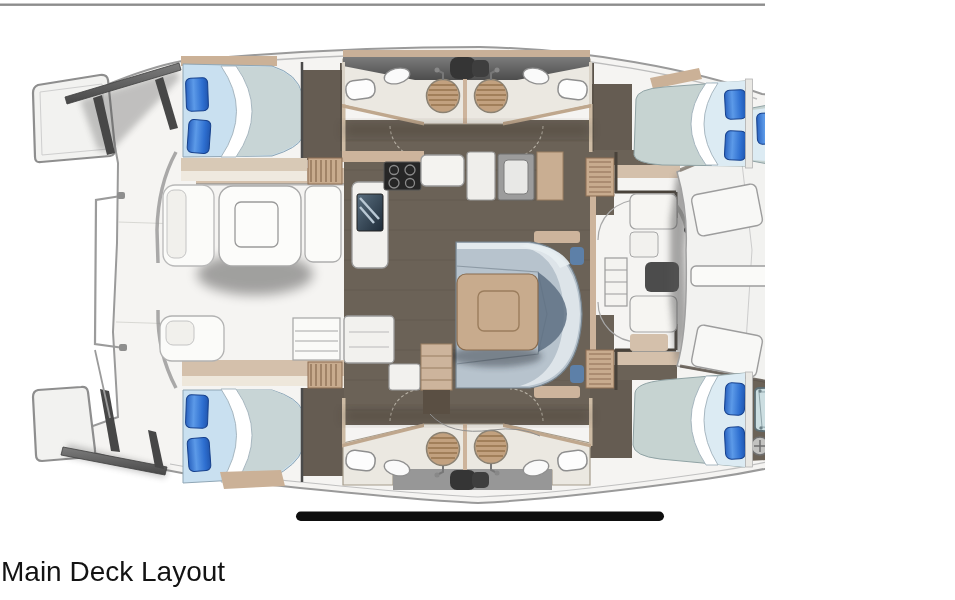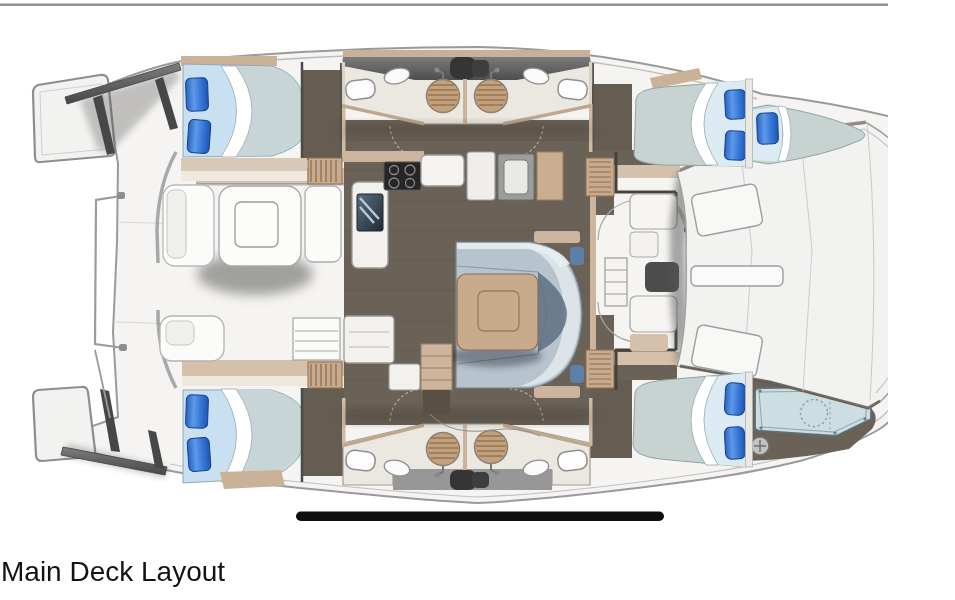--- a/index.html
+++ b/index.html
@@ -1,16 +1,16 @@
 <!DOCTYPE html>
 <html><head>
 <meta charset="utf-8">
 <style>
   html,body{margin:0;padding:0;background:#ffffff;}
-  .wrap{position:relative;width:888px;height:600px;overflow:hidden;background:#ffffff;
+  .wrap{position:relative;width:765px;height:600px;overflow:hidden;background:#ffffff;
         font-family:"Liberation Sans", sans-serif;}
   svg{position:absolute;left:0;top:0;filter:blur(0.35px);}
 </style>
 </head>
 <body>
 <div class="wrap">
 <svg width="955" height="600" viewBox="0 0 955 600">
 <defs>
   <linearGradient id="pill" x1="0" y1="0" x2="1" y2="0">
     <stop offset="0" stop-color="#2a63c0"></stop>

